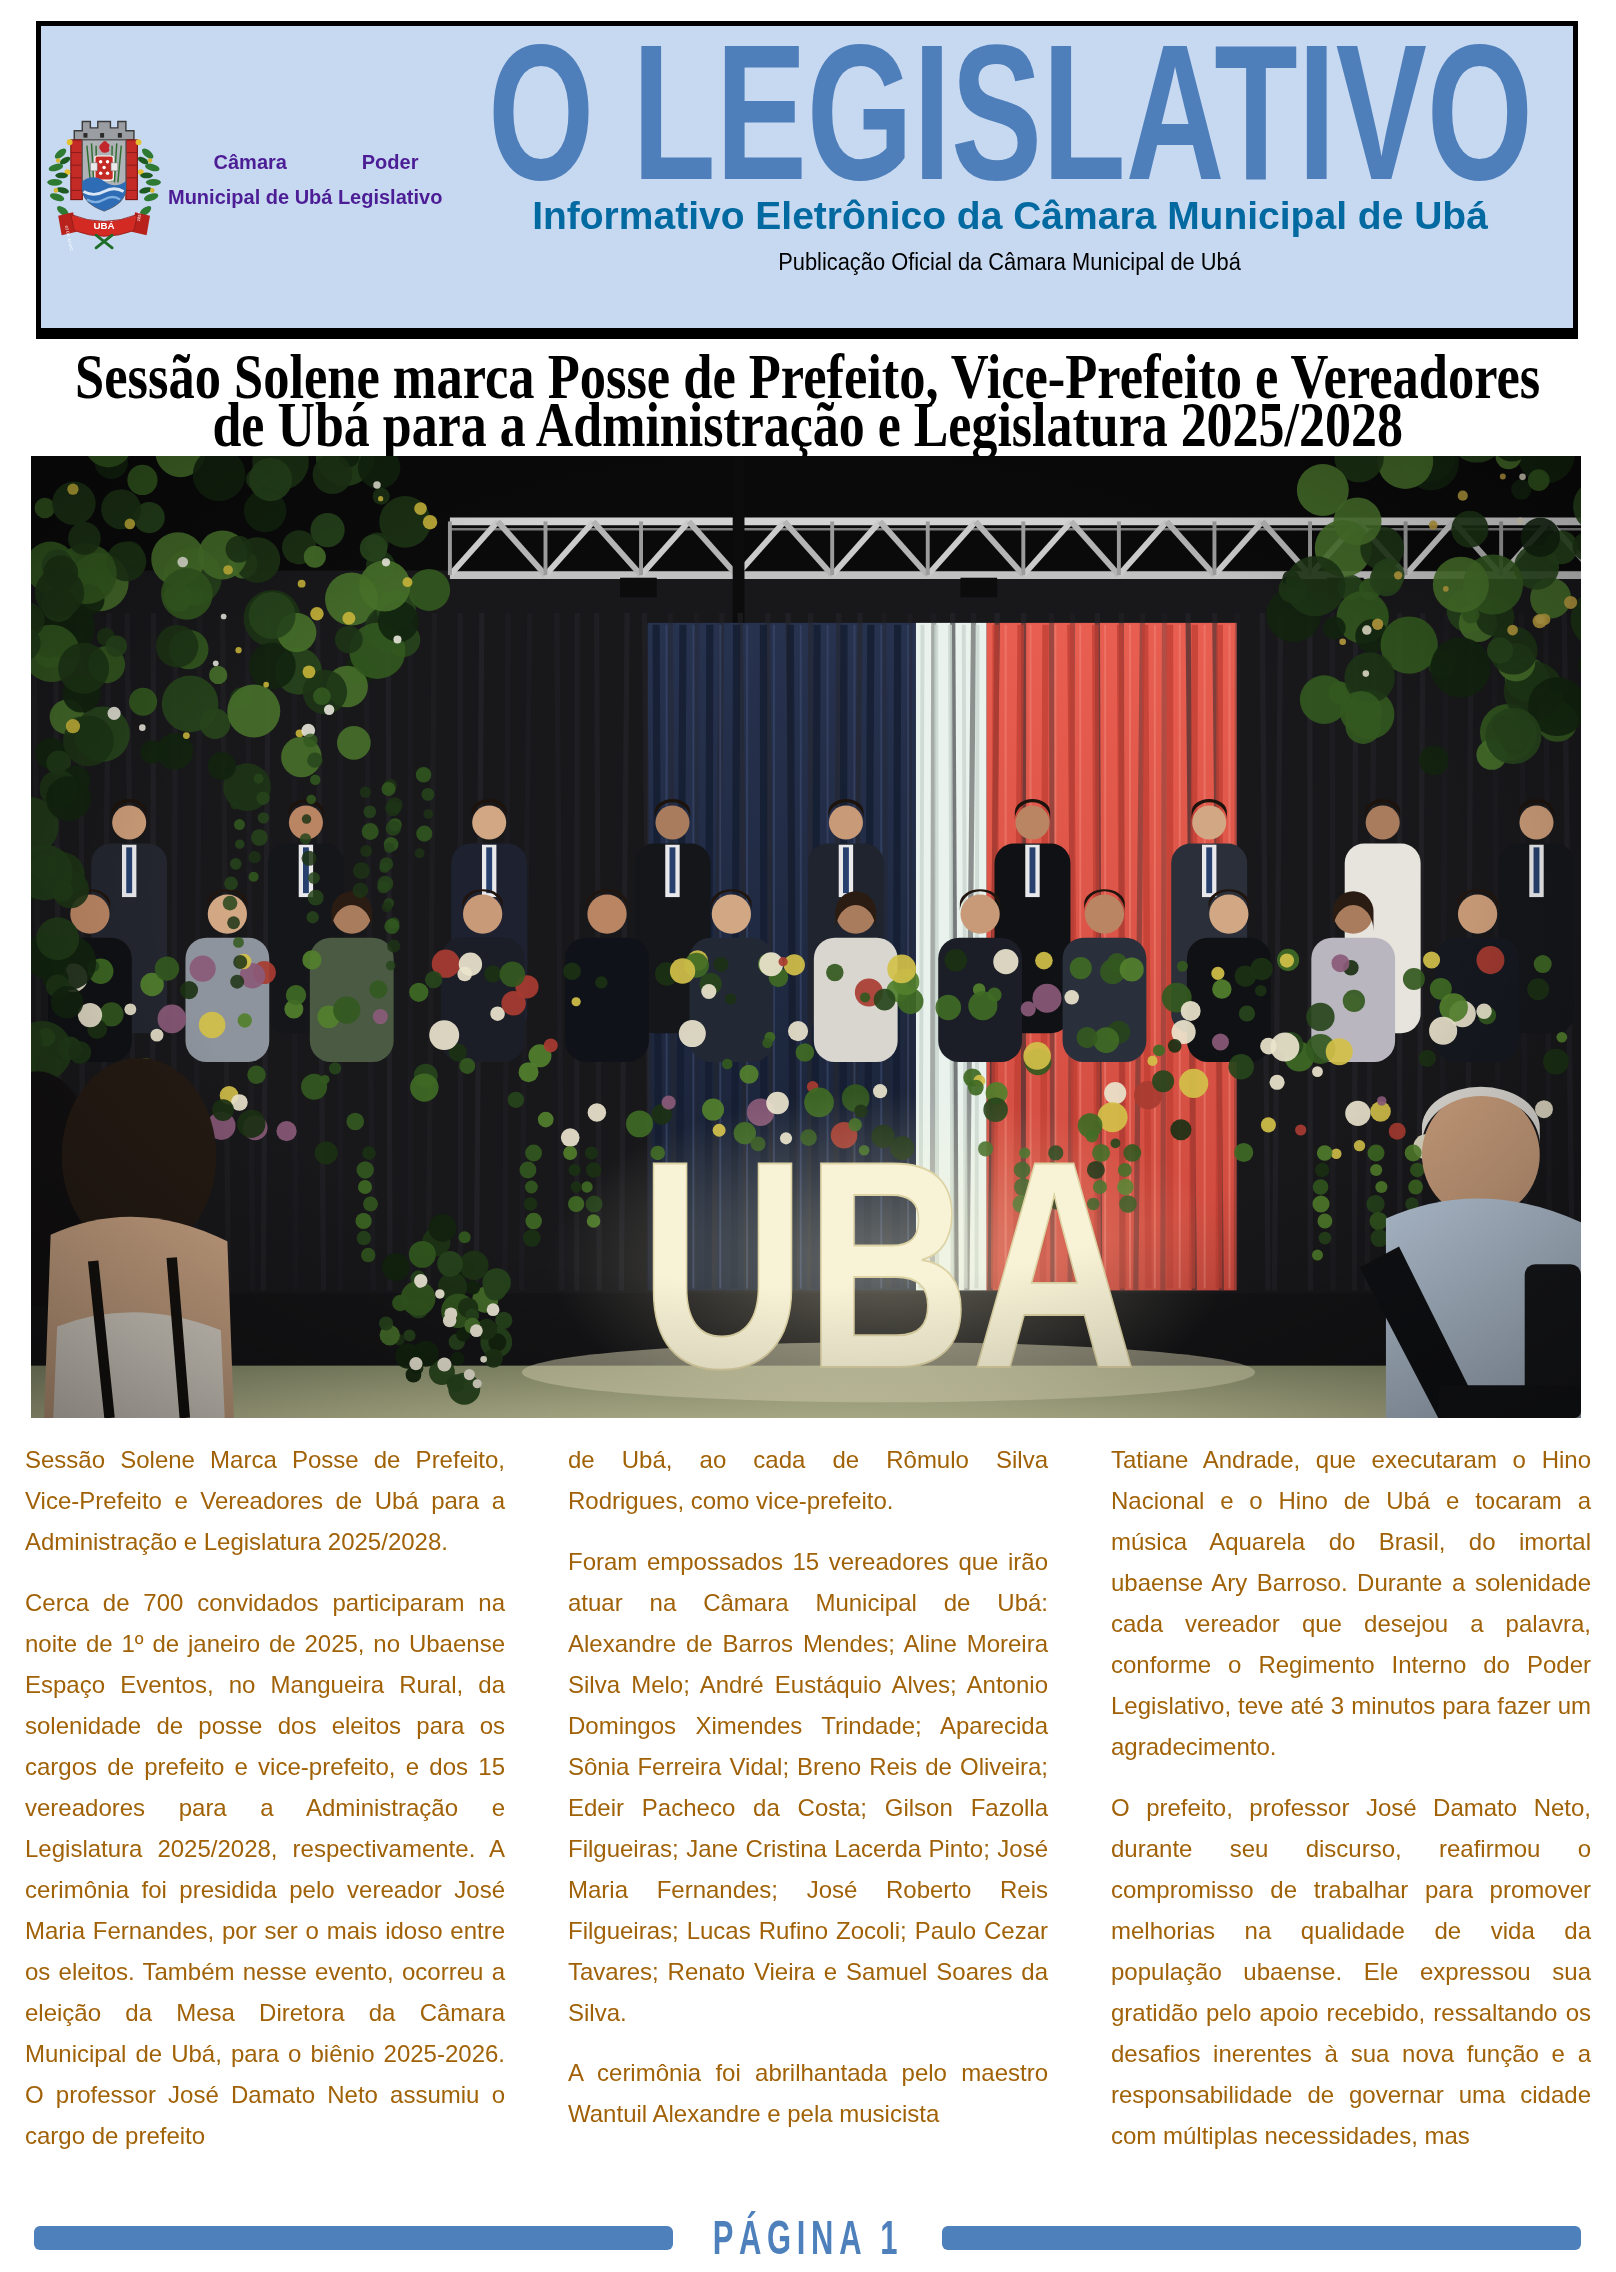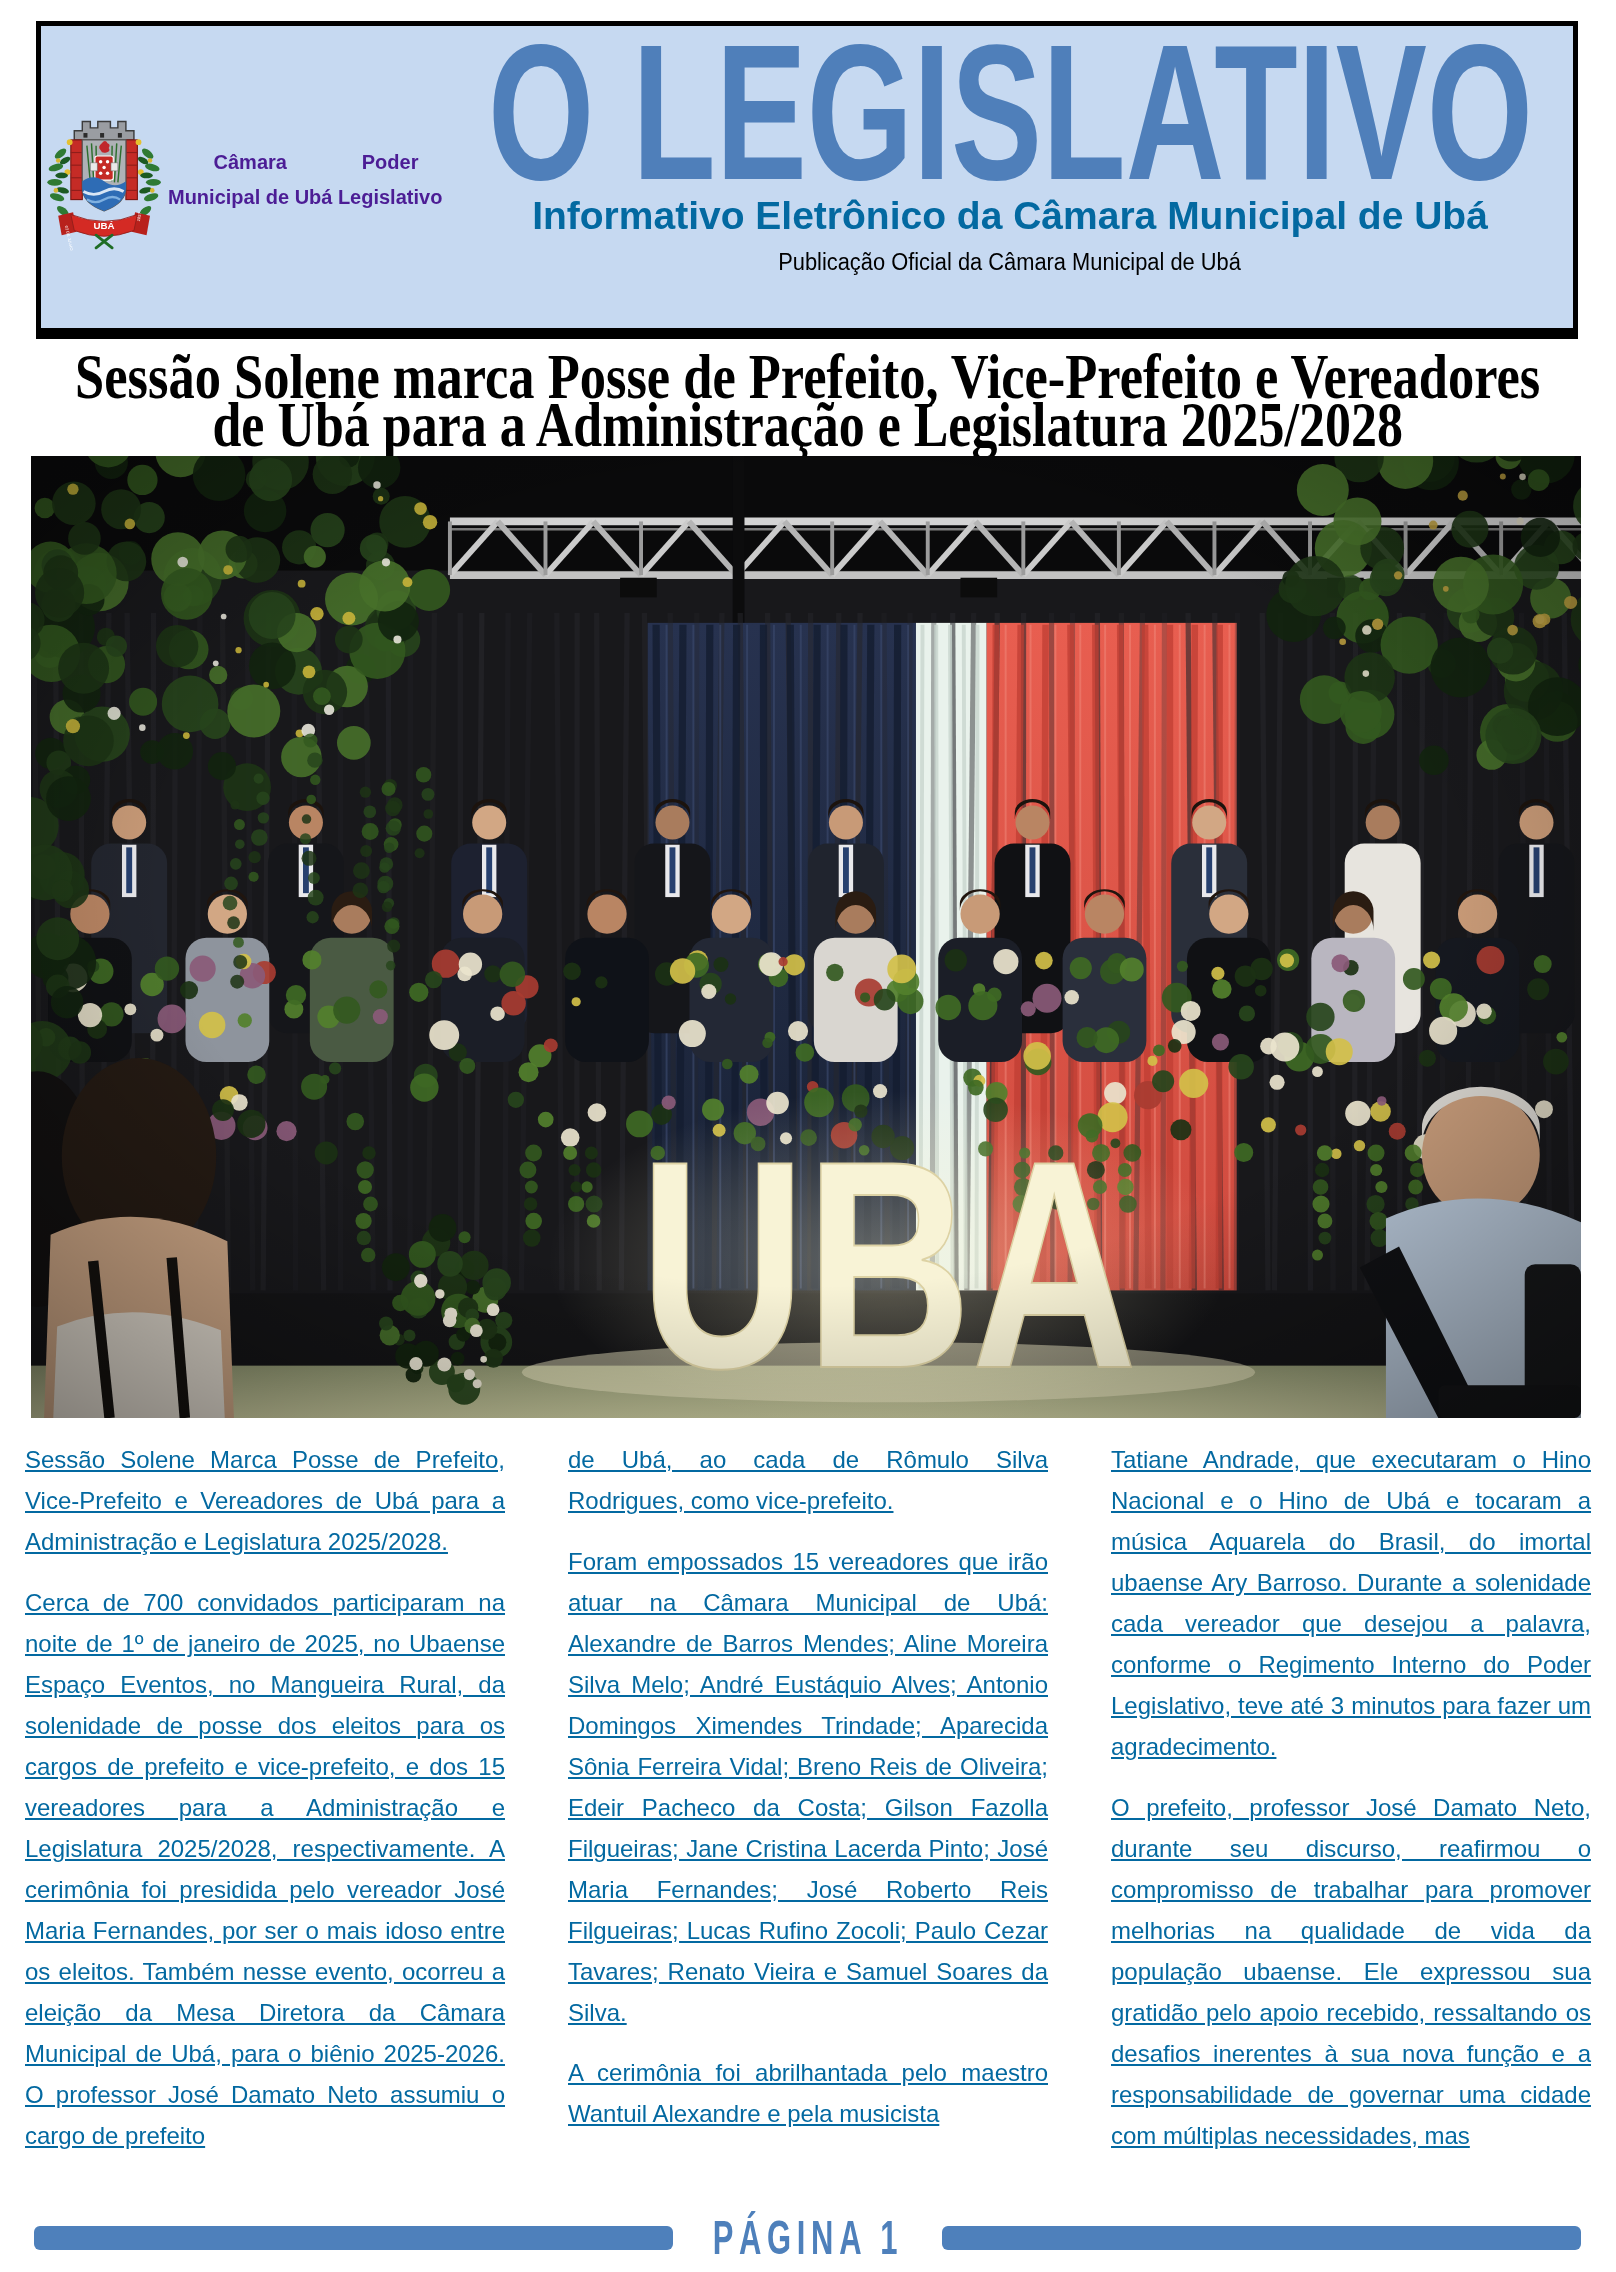--- a/index.html
+++ b/index.html
@@ -29,23 +29,22 @@
   .photo-wrap svg{display:block;width:1550px;height:962px;}
 
   
   .article{
     position:absolute;left:25px;top:1439px;width:1566px;
     display:flex;gap:63px;
   }
   .col{flex:1;}
   .col p{
     margin:0 0 19.6px 0;
-    font-size:24px;line-height:41px;color:#0369a1;
+    font-size:24px;line-height:41px;color:#a16207;
     text-align:justify;
-    text-decoration:underline;
   }
 
   
   .footer{
     position:absolute;left:34px;right:35px;top:2215px;height:46px;
     display:flex;align-items:center;
   }
   .footer-bar{flex:1;height:23.6px;background:#4e80bb;border-radius:5.9px;}
   .footer-label{
     font-weight:bold;font-size:43px;color:#4e80bb;letter-spacing:7.9px;

